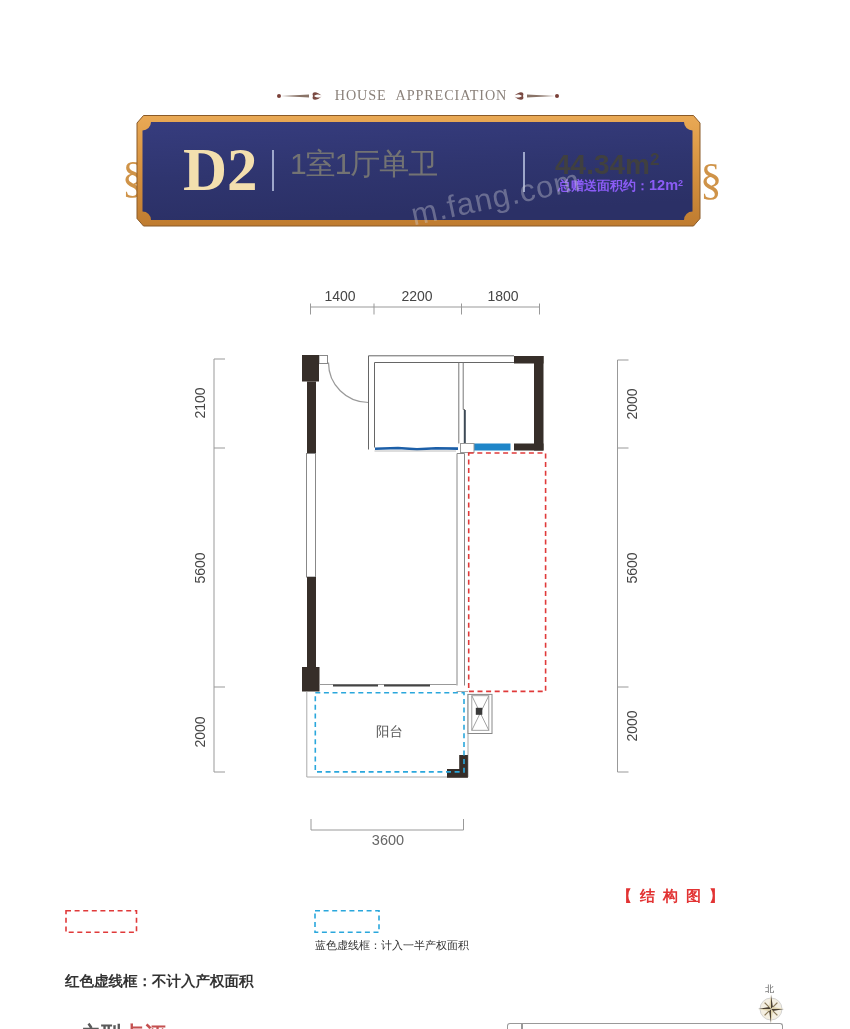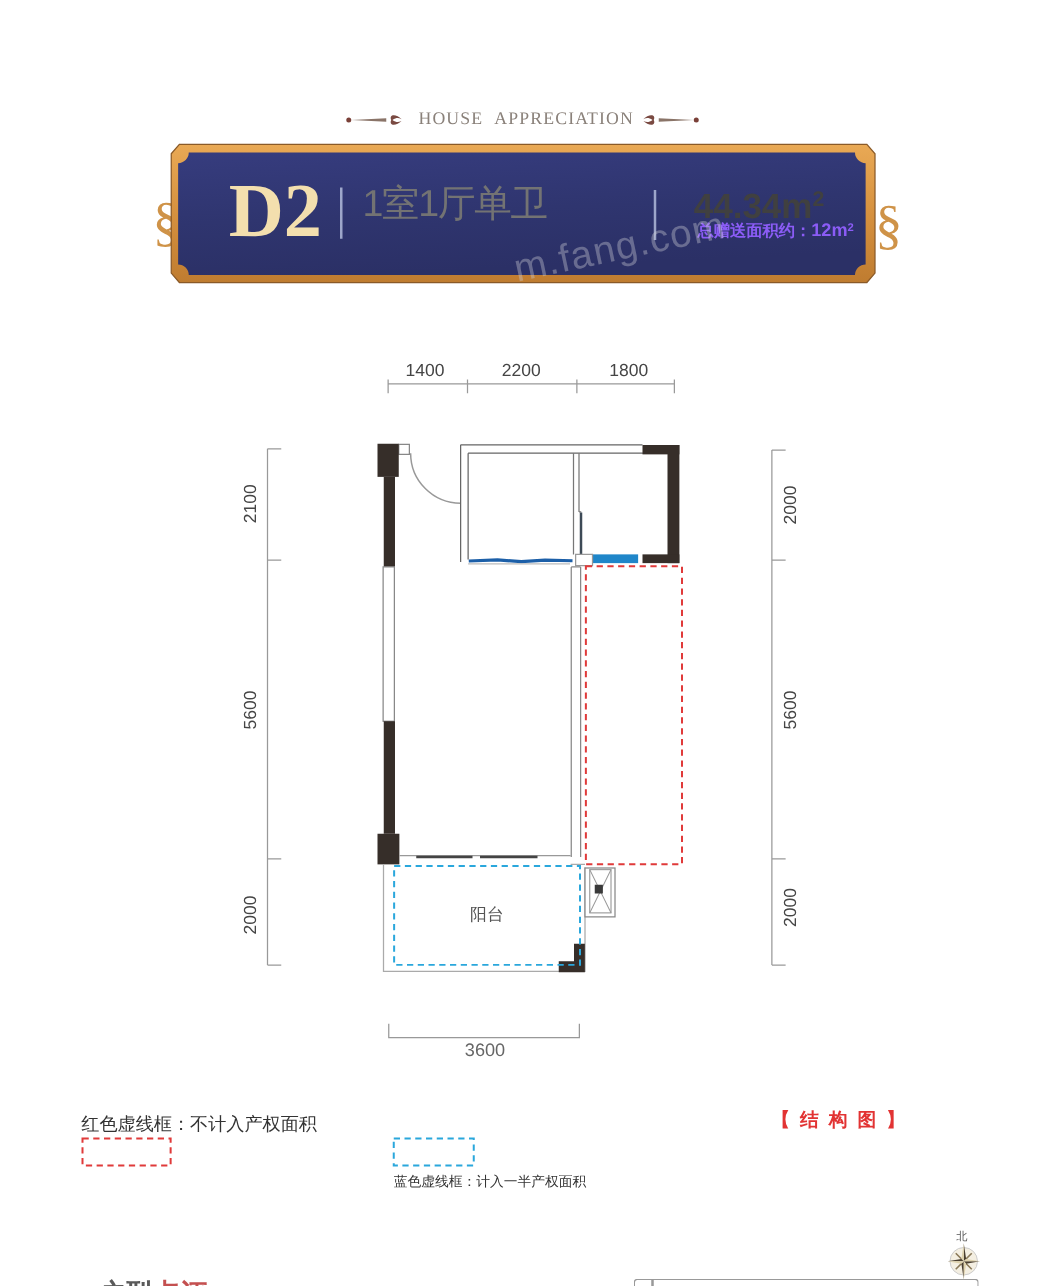--- a/index.html
+++ b/index.html
@@ -164,21 +164,21 @@
       <path d="M471.8,695.7 L488.8,730.3 M488.8,695.7 L471.8,730.3" stroke="#999" stroke-width="0.9" fill="none"></path>
       <rect x="475.8" y="707.8" width="6.5" height="7" fill="#3a3a3a"></rect>
     </g>
   </g>
 </svg>
 
 <svg class="abs" style="left:64px;top:908px;" width="76" height="28" viewBox="0 0 76 28">
 <rect x="2" y="2.8" width="70.5" height="21.5" fill="none" stroke="#e03a3a" stroke-width="1.6" stroke-dasharray="5,3.6"></rect>
   </svg>
 
-<div class="abs" style="left:65px;top:890px;font-size:14.5px;color:#333;">红色虚线框：不计入产权面积</div>
+<div class="abs" style="left:65px;top:972px;font-size:14.5px;color:#333;font-weight:bold;">红色虚线框：不计入产权面积</div>
 
 <svg class="abs" style="left:313px;top:908px;" width="72" height="28" viewBox="0 0 72 28">
 <rect x="2" y="2.8" width="64" height="21.5" fill="none" stroke="#2aa7dc" stroke-width="1.6" stroke-dasharray="5,3.6"></rect>
   </svg>
 
 <div class="abs" style="left:315px;top:938px;font-size:11px;color:#333;">蓝色虚线框：计入一半产权面积</div>
 
 <div class="abs" style="left:617px;top:887px;font-size:15px;font-weight:bold;color:#e23333;letter-spacing:8px;">【结构图】</div>
 
 <div class="abs" style="left:765px;top:983px;font-size:9px;color:#555;">北</div>

